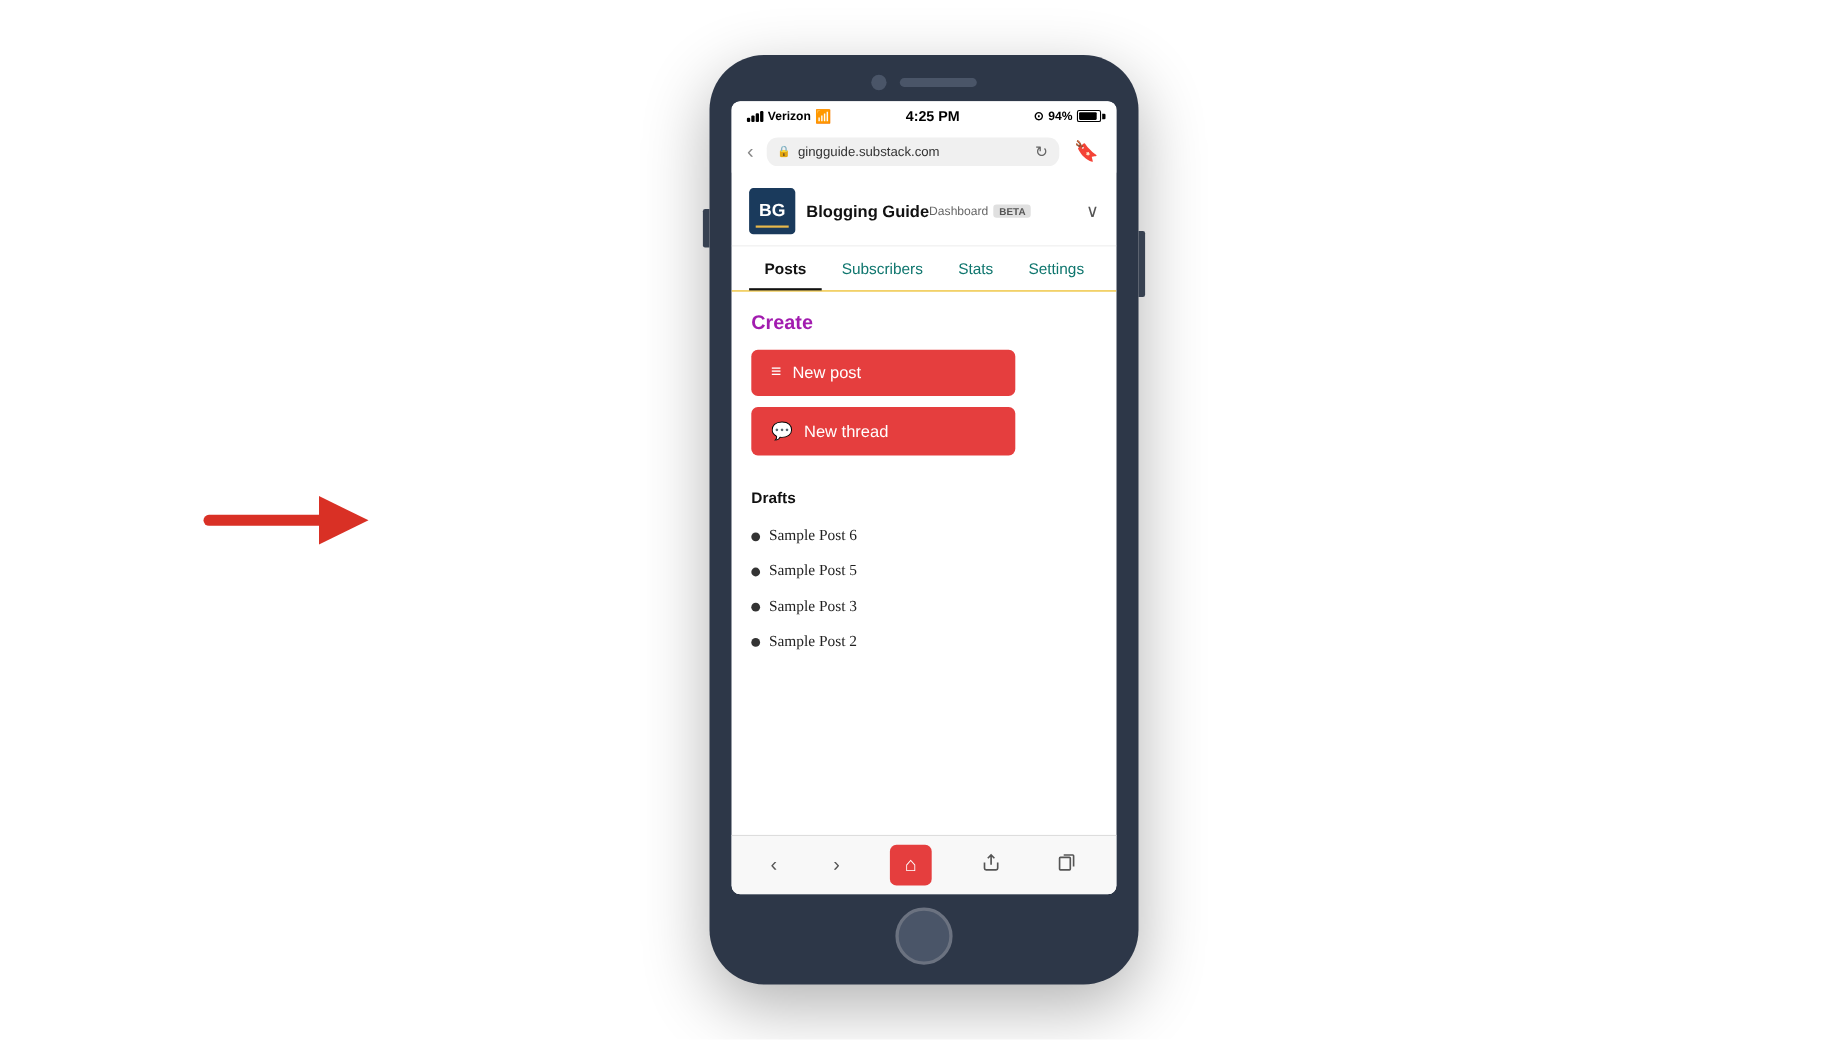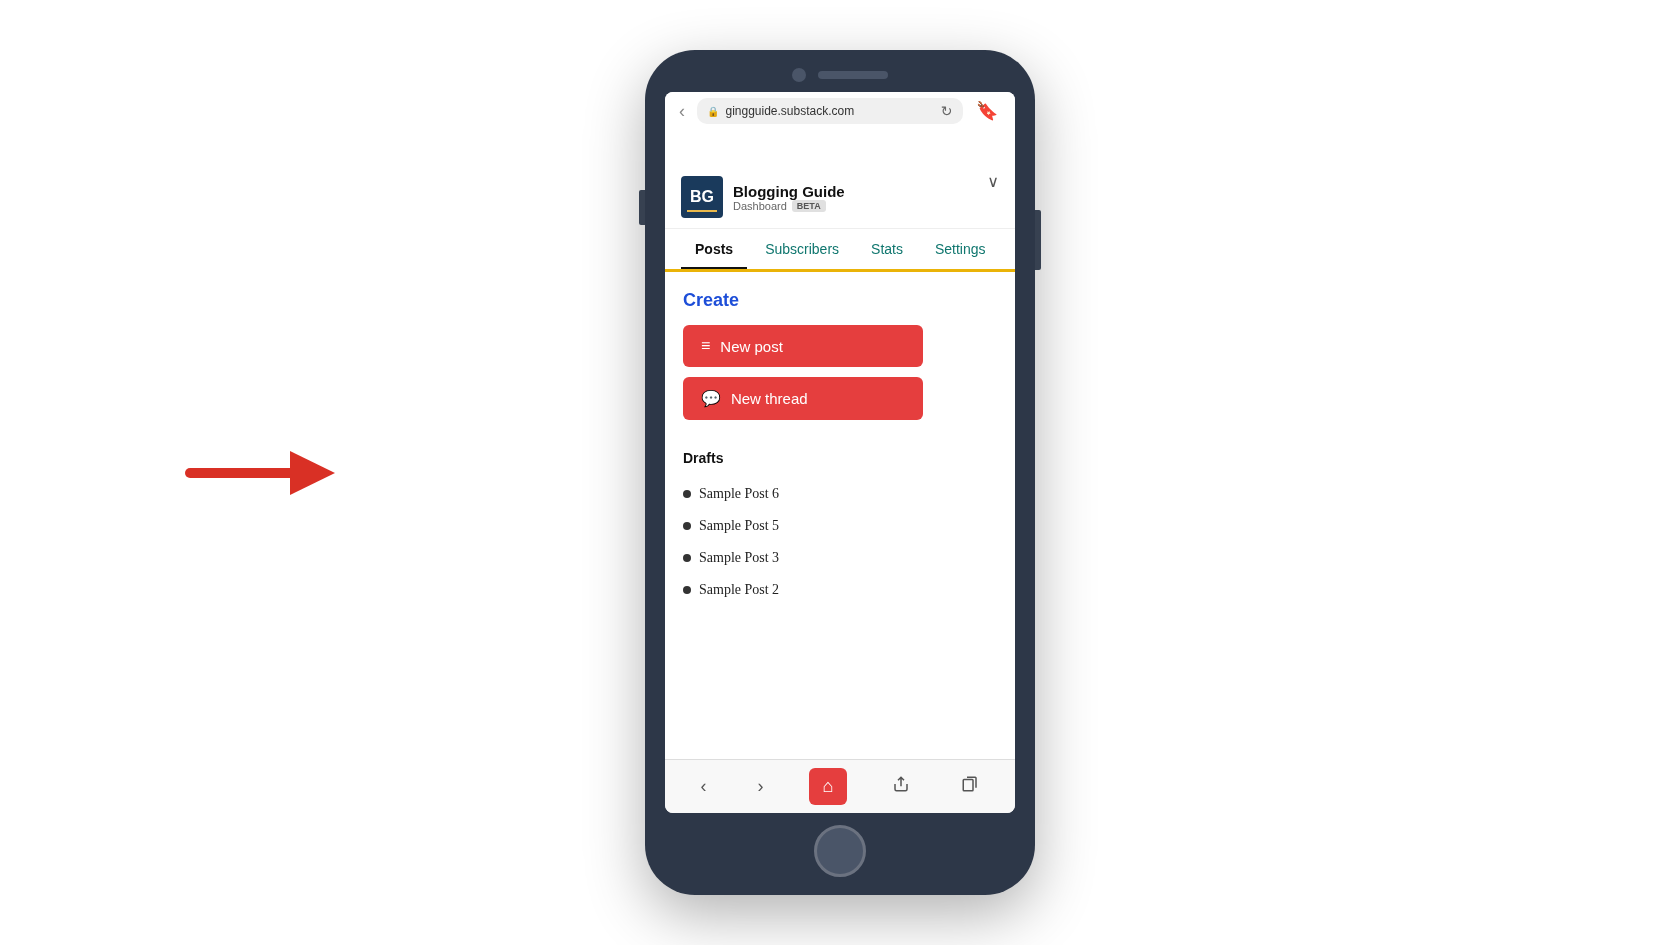--- a/index.html
+++ b/index.html
@@ -192,21 +192,20 @@
       display: flex;
       align-items: center;
       justify-content: space-between;
       border-bottom: 1px solid #eee;
     }
 
     .site-logo {
       display: flex;
       align-items: center;
       gap: 10px;
-      margin-top: 32px;
     }
 
     .logo-box {
       width: 42px;
       height: 42px;
       background: #1a3a5c;
       border-radius: 4px;
       display: flex;
       align-items: center;
       justify-content: center;
@@ -220,21 +219,21 @@
       position: absolute;
       bottom: 6px;
       left: 6px;
       right: 6px;
       height: 2px;
       background: #e8b84b;
     }
 
     .site-info {
       display: flex;
-      flex-direction: column;
+      flex-direction: row;
     }
 
     .site-name {
       font-size: 15px;
       font-weight: 600;
       color: #111;
     }
 
     .site-sub {
       font-size: 11px;
@@ -256,21 +255,21 @@
 
     .chevron-down {
       font-size: 16px;
       color: #555;
     }
 
     
     .nav-tabs {
       display: flex;
       padding: 0 16px;
-      border-bottom: 3px solid #eab308;
+      border-bottom: 1px solid #eab308;
     }
 
     .nav-tab {
       padding: 12px 14px 10px;
       font-size: 14px;
       color: #0f766e;
       cursor: pointer;
       border-bottom: 2px solid transparent;
       margin-right: 4px;
     }
@@ -282,21 +281,21 @@
     }
 
     
     .section {
       padding: 18px 18px 8px;
     }
 
     .section-title {
       font-size: 18px;
       font-weight: 700;
-      color: #1d4ed8;
+      color: #a21caf;
       margin-bottom: 14px;
     }
 
     .red-btn {
       display: flex;
       align-items: center;
       gap: 10px;
       background: #e53e3e;
       color: #fff;
       border: none;
@@ -429,20 +428,40 @@
   <div class="phone-side-btn-left"></div>
   <div class="phone-side-btn-right"></div>
 
   <div class="phone-top-notch">
     <div class="camera-dot"></div>
     <div class="speaker-bar"></div>
   </div>
 
   <div class="phone-screen">
 
+    <div class="status-bar">
+      <div class="status-left">
+        <div class="signal-bars">
+          <div class="signal-bar" style="height:4px"></div>
+          <div class="signal-bar" style="height:6px"></div>
+          <div class="signal-bar" style="height:8px"></div>
+          <div class="signal-bar" style="height:10px"></div>
+        </div>
+        <span>Verizon</span>
+        <span style="font-size:12px;">📶</span>
+      </div>
+      <div class="status-center">4:25 PM</div>
+      <div class="status-right">
+        <span>⊙</span>
+        <span>94%</span>
+        <div class="battery-icon">
+          <div class="battery-fill"></div>
+        </div>
+      </div>
+    </div>
 
     <div class="address-bar-row">
       <button class="nav-btn">‹</button>
       <div class="address-bar">
         <span class="lock-icon">🔒</span>
         <span class="address-text">gingguide.substack.com</span>
         <span class="reload-btn" style="margin-left:auto;">↻</span>
       </div>
       <button class="browser-btn" style="font-size:18px;color:#555;">🔖</button>
     </div>

